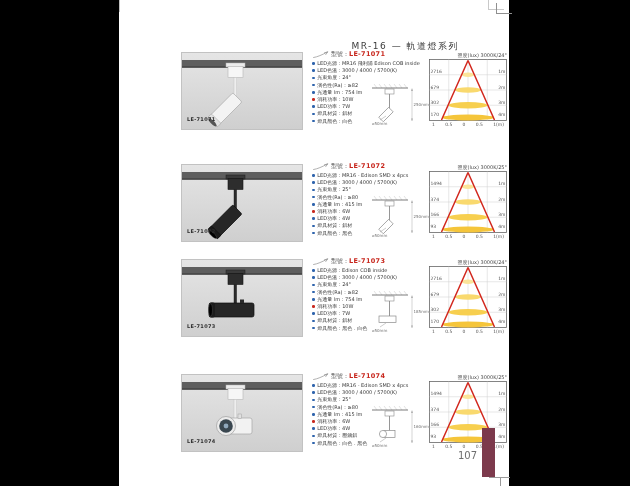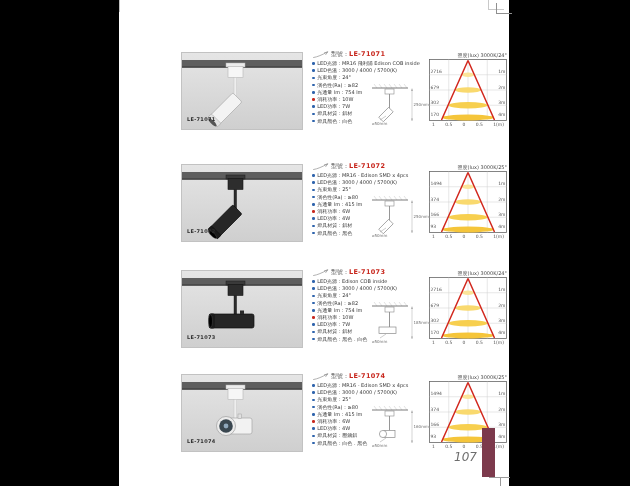--- a/index.html
+++ b/index.html
@@ -58,41 +58,42 @@
   .yl.r{right:1.5px}
   .xlabels{
     display:flex;justify-content:space-between;padding:1px 3px 0 3px;
     font-size:4.5px;color:#555;height:6px;
   }
 
   
   .side-tab{position:absolute;left:363px;top:428px;width:13px;height:49px;background:#7c3a4c}
   .page-number{
     position:absolute;left:328px;top:450px;width:30px;text-align:right;
-    font-size:12px;color:#6e6e6e;font-style:italic;
+    font-size:10px;color:#6e6e6e;
   }
   .cropmark-tr-outer{
     position:absolute;left:369px;top:0;width:15px;height:9px;
     border-left:1px solid #c9c9c9;border-bottom:1px solid #c9c9c9;
   }
   .cropmark-tr-inner{
     position:absolute;left:377px;top:3px;width:15px;height:10px;
     border-left:1px solid #8f8f8f;border-bottom:1px solid #8f8f8f;
   }
   .cropmark-br{position:absolute;left:370px;top:477px;width:21px;height:9px;border-top:1px solid #9a9a9a}
   .cropmark-br::after{
     content:"";position:absolute;left:11px;top:0;width:1px;height:9px;background:#9a9a9a;
   }
 </style>
 </head>
 <body>
 
 <div class="page">
   <div class="page-edge-mark"></div>
 
+  <h1 class="catalog-title" style="margin:0;font-weight:normal">MR-16 — 軌道燈系列</h1>
 
   <section class="block" style="top:48px">
     <figure class="photo">
       <svg viewBox="0 0 120 76">
         <rect x="0" y="7" width="120" height="7" fill="#5e5e5e"></rect>
         <rect x="0" y="13.4" width="120" height="1.4" fill="#3e3e3e"></rect>
         <rect x="44" y="10" width="19" height="4" fill="#ececec" stroke="#b5b5b5" stroke-width="0.5"></rect>
         <rect x="46" y="13.5" width="15" height="11" fill="#f6f6f6" stroke="#b5b5b5" stroke-width="0.6"></rect>
         <rect x="52" y="24.5" width="2.6" height="22" fill="#eeeeee" stroke="#bfbfbf" stroke-width="0.4"></rect>
         <g transform="translate(53.3,46.5) rotate(135)">
@@ -284,21 +285,21 @@
       <div class="xlabels">
         <span>1</span>
         <span>0.5</span>
         <span>0</span>
         <span>0.5</span>
         <span>1(m)</span>
       </div>
     </div>
   </section>
 
-  <section class="block" style="top:266px">
+  <section class="block" style="top:255px">
     <figure class="photo">
       <svg viewBox="0 0 120 76">
         <rect x="0" y="7" width="120" height="7" fill="#5e5e5e"></rect>
         <rect x="0" y="13.4" width="120" height="1.4" fill="#3e3e3e"></rect>
         <rect x="44" y="10" width="19" height="4" fill="#3a3a3a" stroke="#1c1c1c" stroke-width="0.5"></rect>
         <rect x="46" y="13.5" width="15" height="11" fill="#2d2d2d" stroke="#151515" stroke-width="0.6"></rect>
         <rect x="52" y="24.5" width="2.6" height="19" fill="#2b2b2b" stroke="#151515" stroke-width="0.4"></rect>
         <rect x="27" y="43" width="45" height="14" rx="2" fill="#262626" stroke="#0f0f0f" stroke-width="0.7"></rect>
         <rect x="27" y="42.5" width="6" height="15" rx="2" fill="#1c1c1c"></rect>
         <ellipse cx="28.5" cy="50" rx="2" ry="6.2" fill="#000000" stroke="#555555" stroke-width="0.4"></ellipse>

